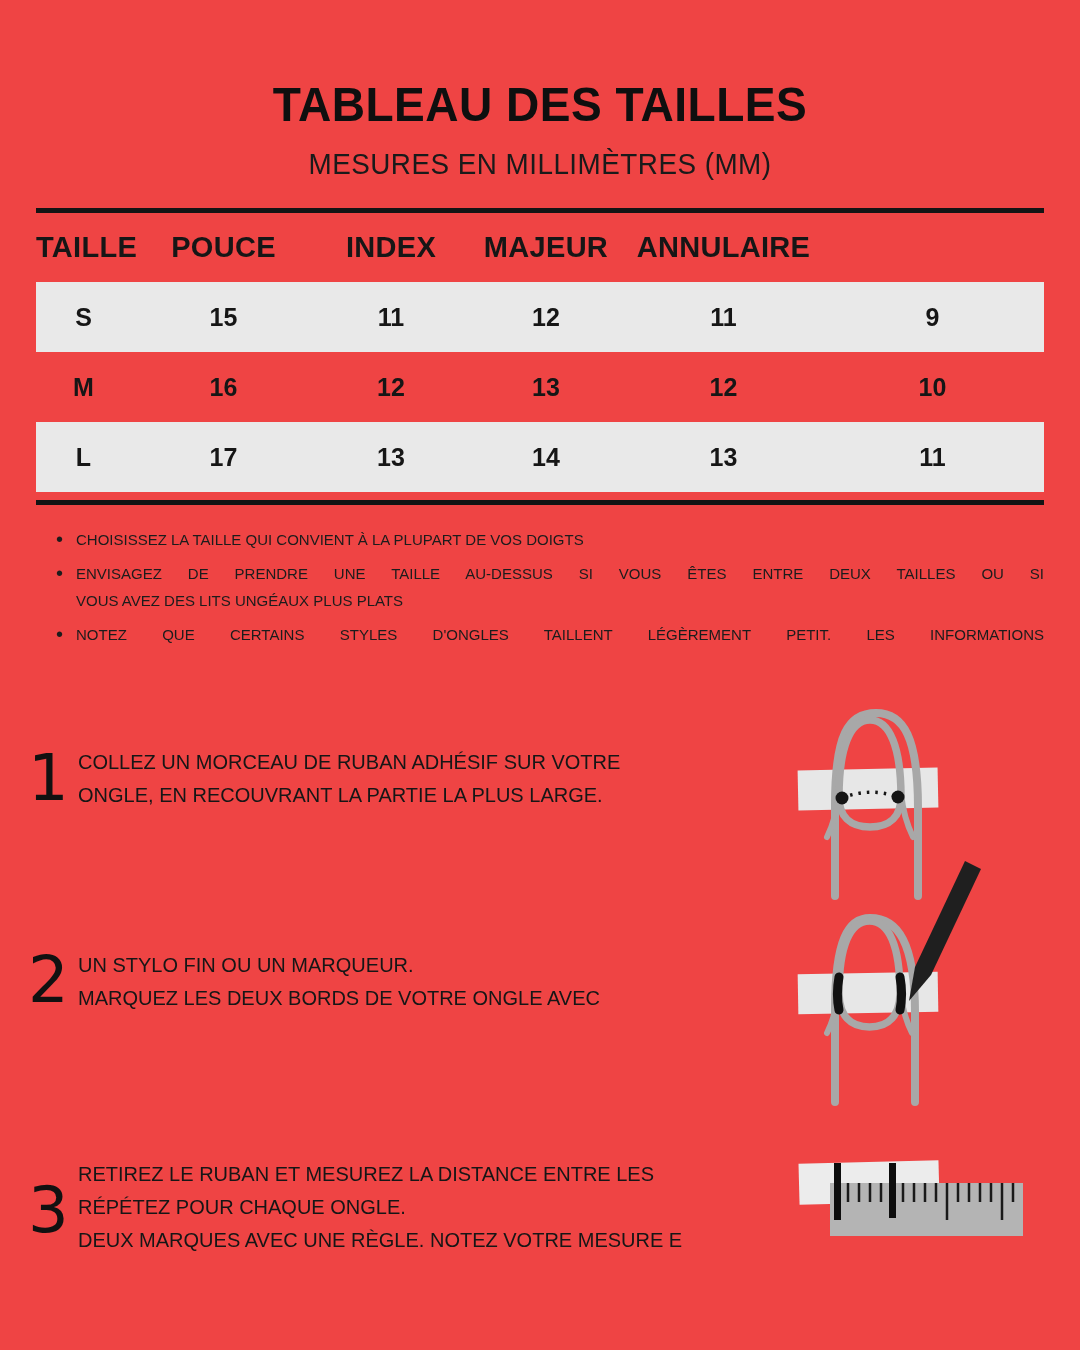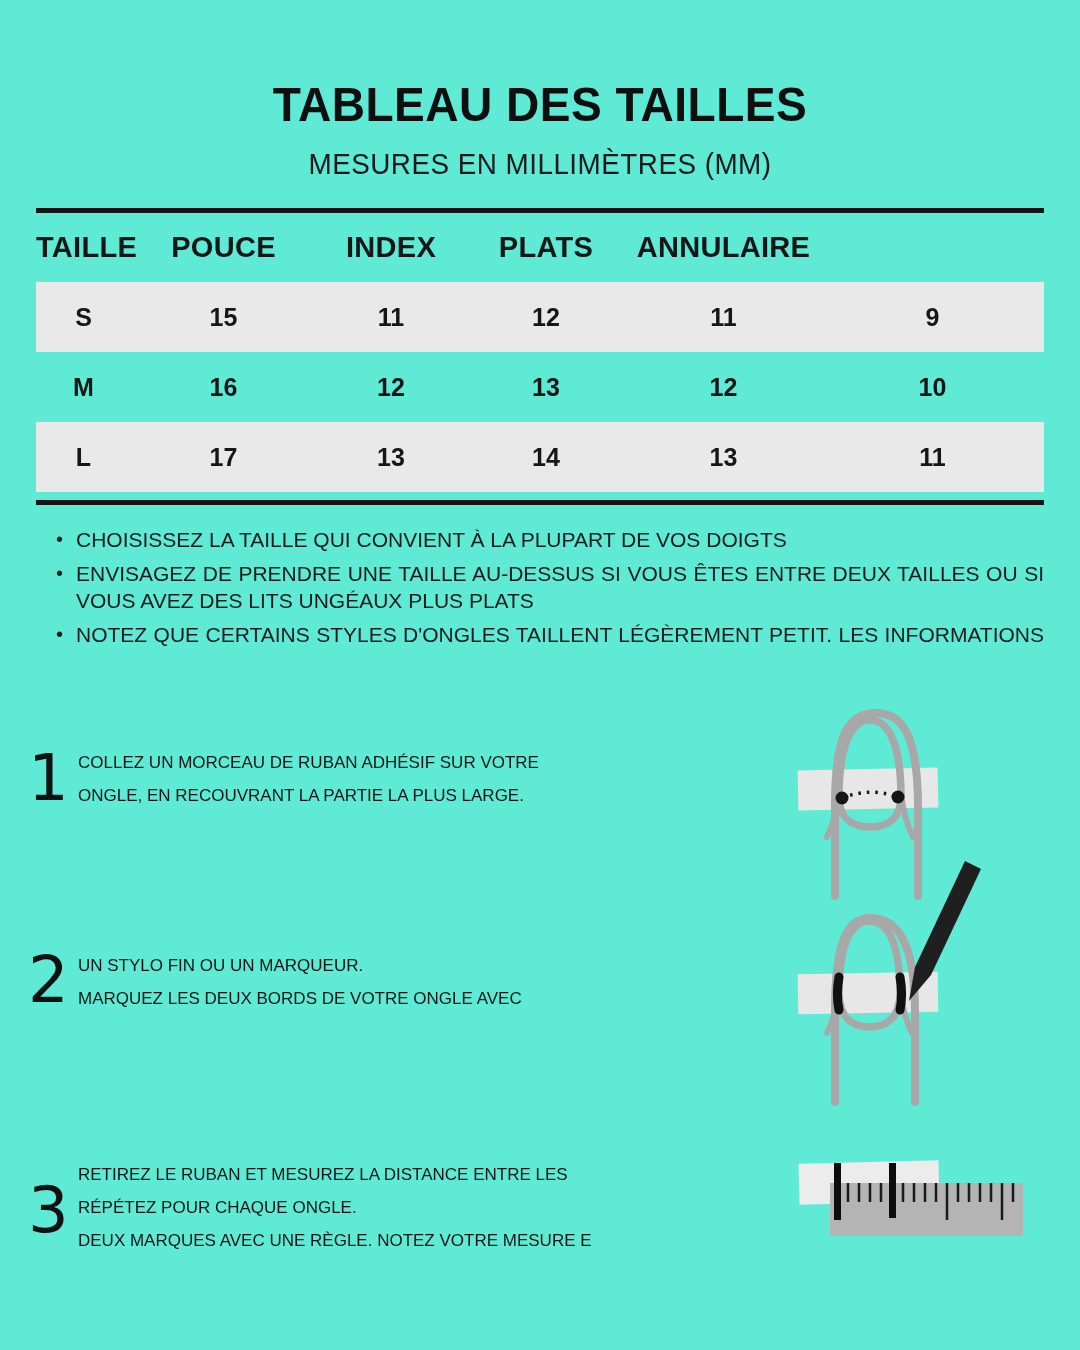--- a/index.html
+++ b/index.html
@@ -1,18 +1,18 @@
 <!DOCTYPE html>
 <html><head>
 <meta charset="utf-8">
 <style>
   html,body{margin:0;padding:0;background:#ffffff;}
   .canvas{
     position:relative;width:1080px;height:1350px;overflow:hidden;
-    background:#5eead4;color:#161616;
+    background:#ef4444;color:#161616;
     font-family:"Liberation Sans", sans-serif;
   }
   
   .doc-title{
     position:absolute;left:0;top:76px;width:1080px;text-align:center;
     font-size:49px;font-weight:700;letter-spacing:.5px;color:#0f0f0f;
     transform:scaleX(.94);transform-origin:center;
   }
   .doc-subtitle{
     position:absolute;left:0;top:148px;width:1080px;text-align:center;
@@ -24,32 +24,32 @@
   .rule-bottom{top:500px;}
   
   .size-table{position:absolute;left:36px;top:213px;width:1008px;}
   .trow{display:grid;grid-template-columns:95px 185px 150px 160px 195px 223px;align-items:center;}
   .trow > div{text-align:center;}
   .thead{height:69px;font-size:29px;font-weight:700;letter-spacing:.3px;}
   .tdata{height:70px;font-size:25px;font-weight:700;}
   .striped{background:#e9e9e9;}
   
   .notes{position:absolute;left:36px;top:526px;width:1008px;list-style:none;margin:0;padding:0;}
-  .note{position:relative;padding-left:40px;margin-bottom:7px;font-size:21px;line-height:27px;color:#1c1c1c;}
+  .note{position:relative;padding-left:40px;margin-bottom:7px;font-size:15px;line-height:27px;color:#1c1c1c;}
   .note::before{content:"\2022";position:absolute;left:20px;top:0;font-size:20px;}
   .note .stretch{text-align:justify;text-align-last:justify;}
   
   .step-num{
     position:absolute;left:28px;line-height:1;
     font-family:"DejaVu Sans", sans-serif;font-size:64px;font-weight:400;color:#111;
   }
   .num-1{top:746px;}
   .num-2{top:948px;}
   .num-3{top:1178px;}
-  .step-text{position:absolute;left:78px;font-size:17px;line-height:33px;color:#161616;}
+  .step-text{position:absolute;left:78px;font-size:20px;line-height:33px;color:#161616;}
   .text-1{top:746px;width:620px;}
   .text-2{top:949px;width:560px;}
   .text-3{top:1158px;width:660px;}
   
   .illus{position:absolute;}
   .illus-1{left:790px;top:690px;}
   .illus-2{left:780px;top:850px;}
   .illus-3{left:795px;top:1150px;}
 </style>
 </head>
@@ -60,21 +60,21 @@
   <div class="doc-title">TABLEAU DES TAILLES</div>
   <div class="doc-subtitle">MESURES EN MILLIMÈTRES (MM)</div>
 
   <div class="rule rule-top"></div>
 
   <div class="size-table">
     <div class="trow thead">
       <div>TAILLE</div>
       <div>POUCE</div>
       <div>INDEX</div>
-      <div>PLATS</div>
+      <div>MAJEUR</div>
       <div>ANNULAIRE</div>
     </div>
     <div class="trow tdata striped">
       <div>S</div>
       <div>15</div>
       <div>11</div>
       <div>12</div>
       <div>11</div>
       <div>9</div>
     </div>

